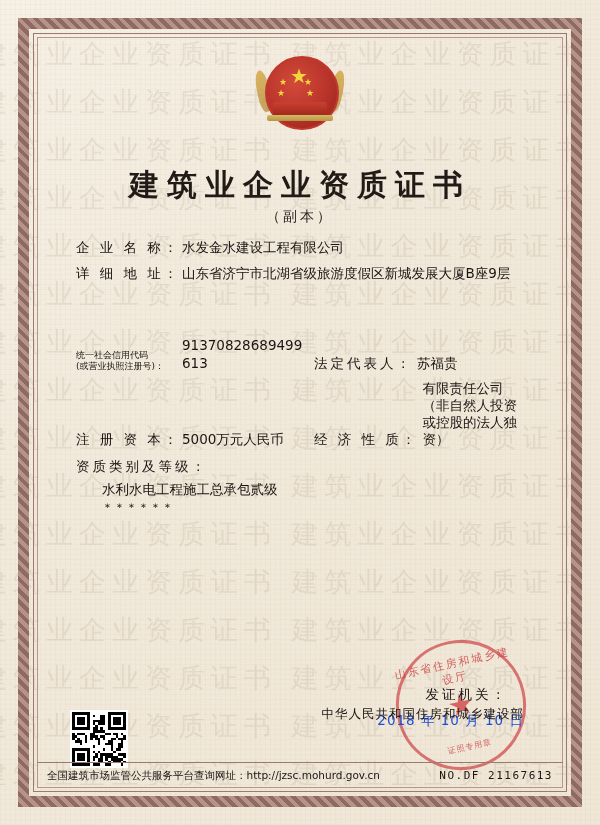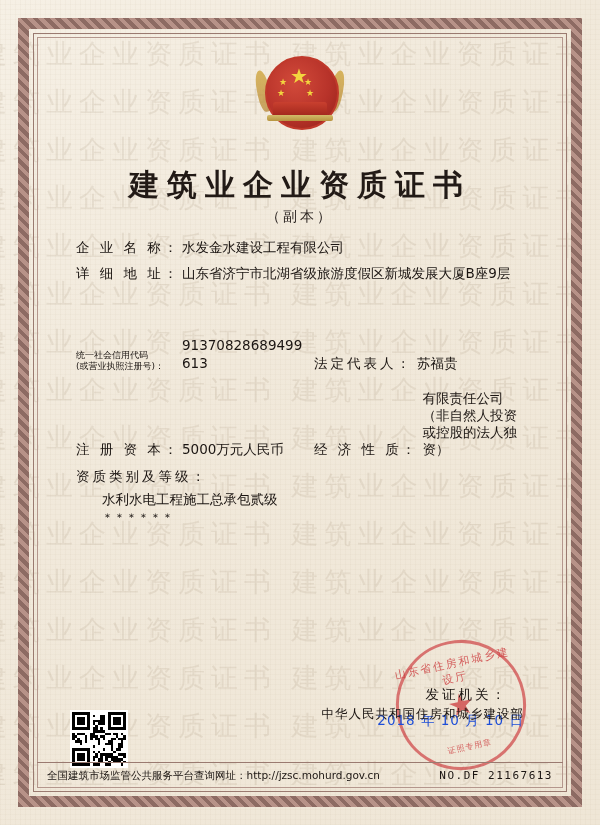--- a/index.html
+++ b/index.html
@@ -196,21 +196,20 @@
   }
   .mid-lbl {
     flex: 0 0 auto;
     letter-spacing: 3px;
     white-space: nowrap;
     padding-left: 4px;
   }
   .mid-val {
     flex: 1;
     padding-left: 4px;
-    margin-top: 10px;
   }
   .val-narrow { flex: 0 0 128px; margin-top: 46px; }
   .two-line { line-height: 17px; }
 
   .qual-label {
     font-size: 13.5px;
     letter-spacing: 3px;
     color: #1b1512;
     margin-top: 10px;
   }

